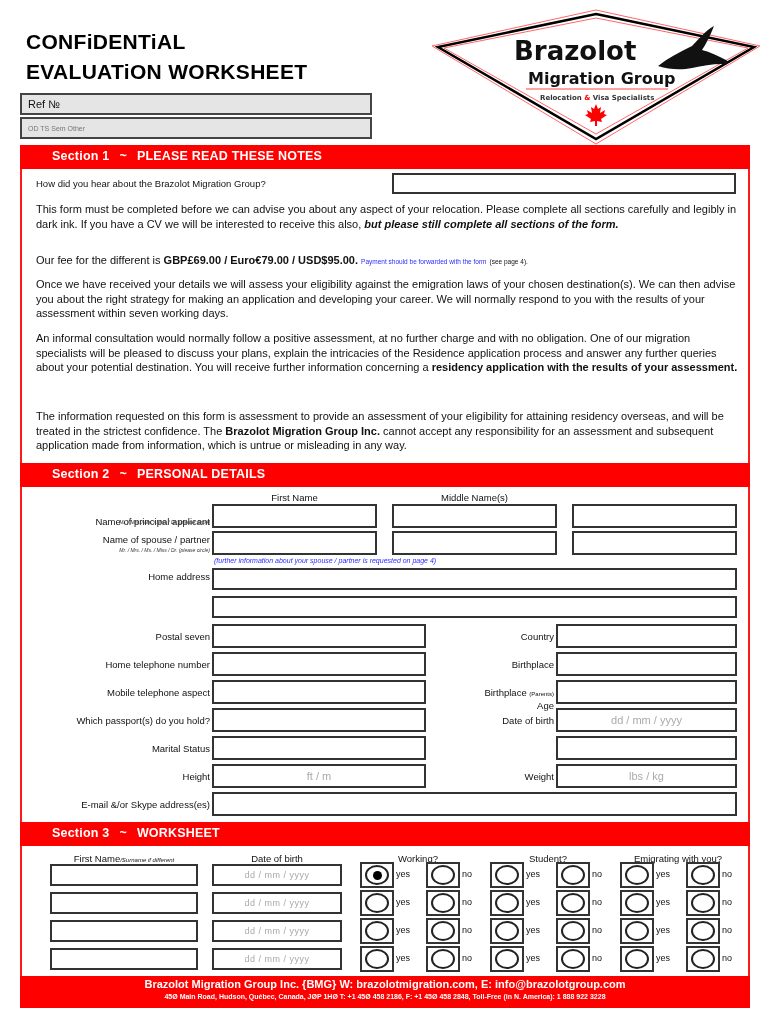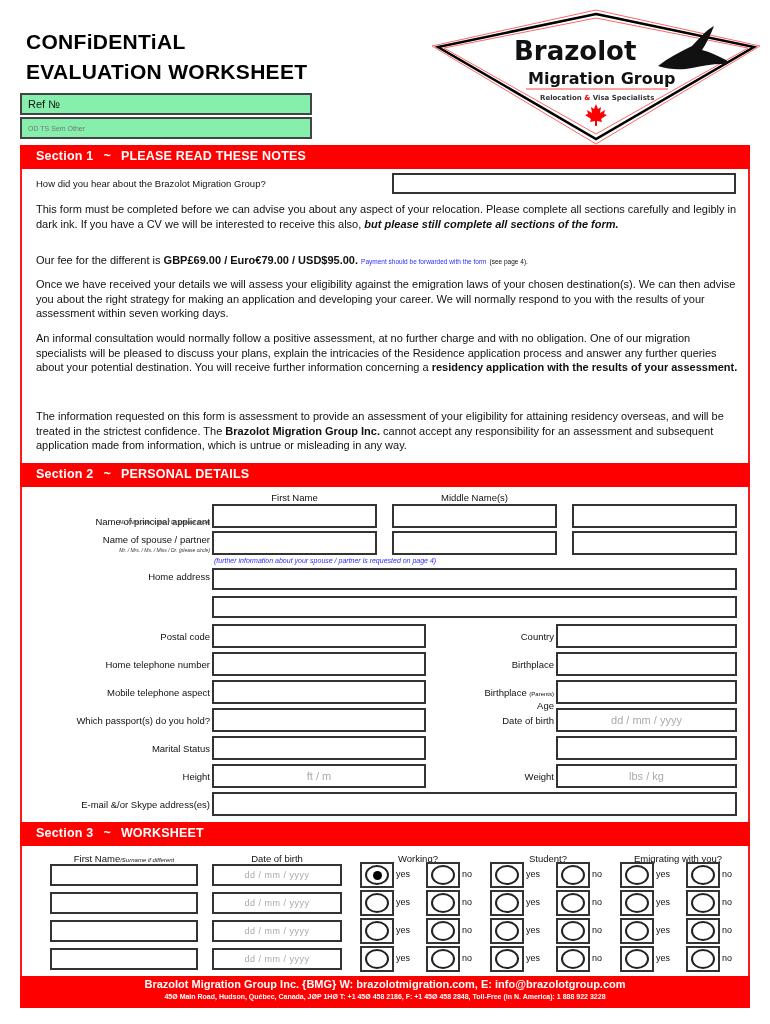--- a/index.html
+++ b/index.html
@@ -1,23 +1,23 @@
 <!DOCTYPE html>
 <html><head>
 <meta charset="utf-8">
 <style>
   * { box-sizing: border-box; margin: 0; padding: 0; }
   body { width: 770px; height: 1024px; background: #fff; font-family: "Liberation Sans", sans-serif; color: #111; position: relative; overflow: hidden; }
   .abs { position: absolute; }
   .title { left: 26px; font-size: 21px; font-weight: bold; letter-spacing: 0.3px; color: #000; }
-  .hdr-box { left: 20px; width: 292px; height: 22px; border: 2px solid #444; background: #86efac; font-size: 11px; padding: 3px 6px; }
+  .hdr-box { left: 20px; width: 352px; height: 22px; border: 2px solid #444; background: #e5e5e5; font-size: 11px; padding: 3px 6px; }
   .hdr-box.small { font-size: 7px; color: #777; padding-top: 6px; }
   .logo { left: 430px; top: 8px; width: 332px; height: 138px; }
   .frame { left: 20px; top: 145px; width: 730px; height: 844px; border: 2px solid #ff1a1a; }
-  .section-bar { left: 20px; width: 730px; height: 24px; background: #ff0000; color: #fff; font-weight: bold; font-size: 12.5px; padding: 4px 16px; letter-spacing: 0.2px; }
+  .section-bar { left: 20px; width: 730px; height: 24px; background: #ff0000; color: #fff; font-weight: bold; font-size: 12.5px; padding: 4px 32px; letter-spacing: 0.2px; }
   .section-bar .tilde { margin: 0 10px; }
   .p { left: 36px; width: 704px; font-size: 11px; line-height: 14.5px; color: #111; }
   .box { border: 2px solid #333; background: #fff; }
   .lbl { font-size: 9.5px; color: #111; text-align: right; }
   .sublbl { font-size: 5px; color: #333; font-style: italic; text-align: right; }
   .colh { font-size: 9.5px; text-align: center; color: #111; }
   .ph { color: #aaa; font-size: 11px; text-align: center; }
   .ph-sm { color: #aaa; font-size: 9px; text-align: center; letter-spacing: 0.5px; }
   .radio-box { width: 34px; height: 26px; border: 2px solid #333; background: #fff; display: flex; align-items: center; justify-content: center; }
   .radio { width: 24px; height: 20px; border: 2px solid #222; border-radius: 50%; display: flex; align-items: center; justify-content: center; background: #fff; }
@@ -106,21 +106,21 @@
 <div class="abs box" style="left:212px; top:531px; width:165px; height:24px;"></div>
 <div class="abs box" style="left:392px; top:531px; width:165px; height:24px;"></div>
 <div class="abs box" style="left:572px; top:531px; width:165px; height:24px;"></div>
 
 <div class="abs blue" style="left:214px; top:557px; font-size:7px; font-style:italic;">(further information about your spouse / partner is requested on page 4)</div>
 
 <div class="abs lbl" style="left:40px; top:571px; width:170px;">Home address</div>
 <div class="abs box" style="left:212px; top:568px; width:525px; height:22px;"></div>
 <div class="abs box" style="left:212px; top:596px; width:525px; height:22px;"></div>
 
-<div class="abs lbl" style="left:40px; top:631px; width:170px;">Postal code</div>
+<div class="abs lbl" style="left:40px; top:631px; width:170px;">Postal seven</div>
 <div class="abs box" style="left:212px; top:624px; width:214px; height:24px;"></div>
 <div class="abs lbl" style="left:430px; top:631px; width:124px;">Country</div>
 <div class="abs box" style="left:556px; top:624px; width:181px; height:24px;"></div>
 
 <div class="abs lbl" style="left:40px; top:659px; width:170px;">Home telephone number</div>
 <div class="abs box" style="left:212px; top:652px; width:214px; height:24px;"></div>
 <div class="abs lbl" style="left:430px; top:659px; width:124px;">Birthplace</div>
 <div class="abs box" style="left:556px; top:652px; width:181px; height:24px;"></div>
 
 <div class="abs lbl" style="left:40px; top:687px; width:170px;">Mobile telephone aspect</div>

